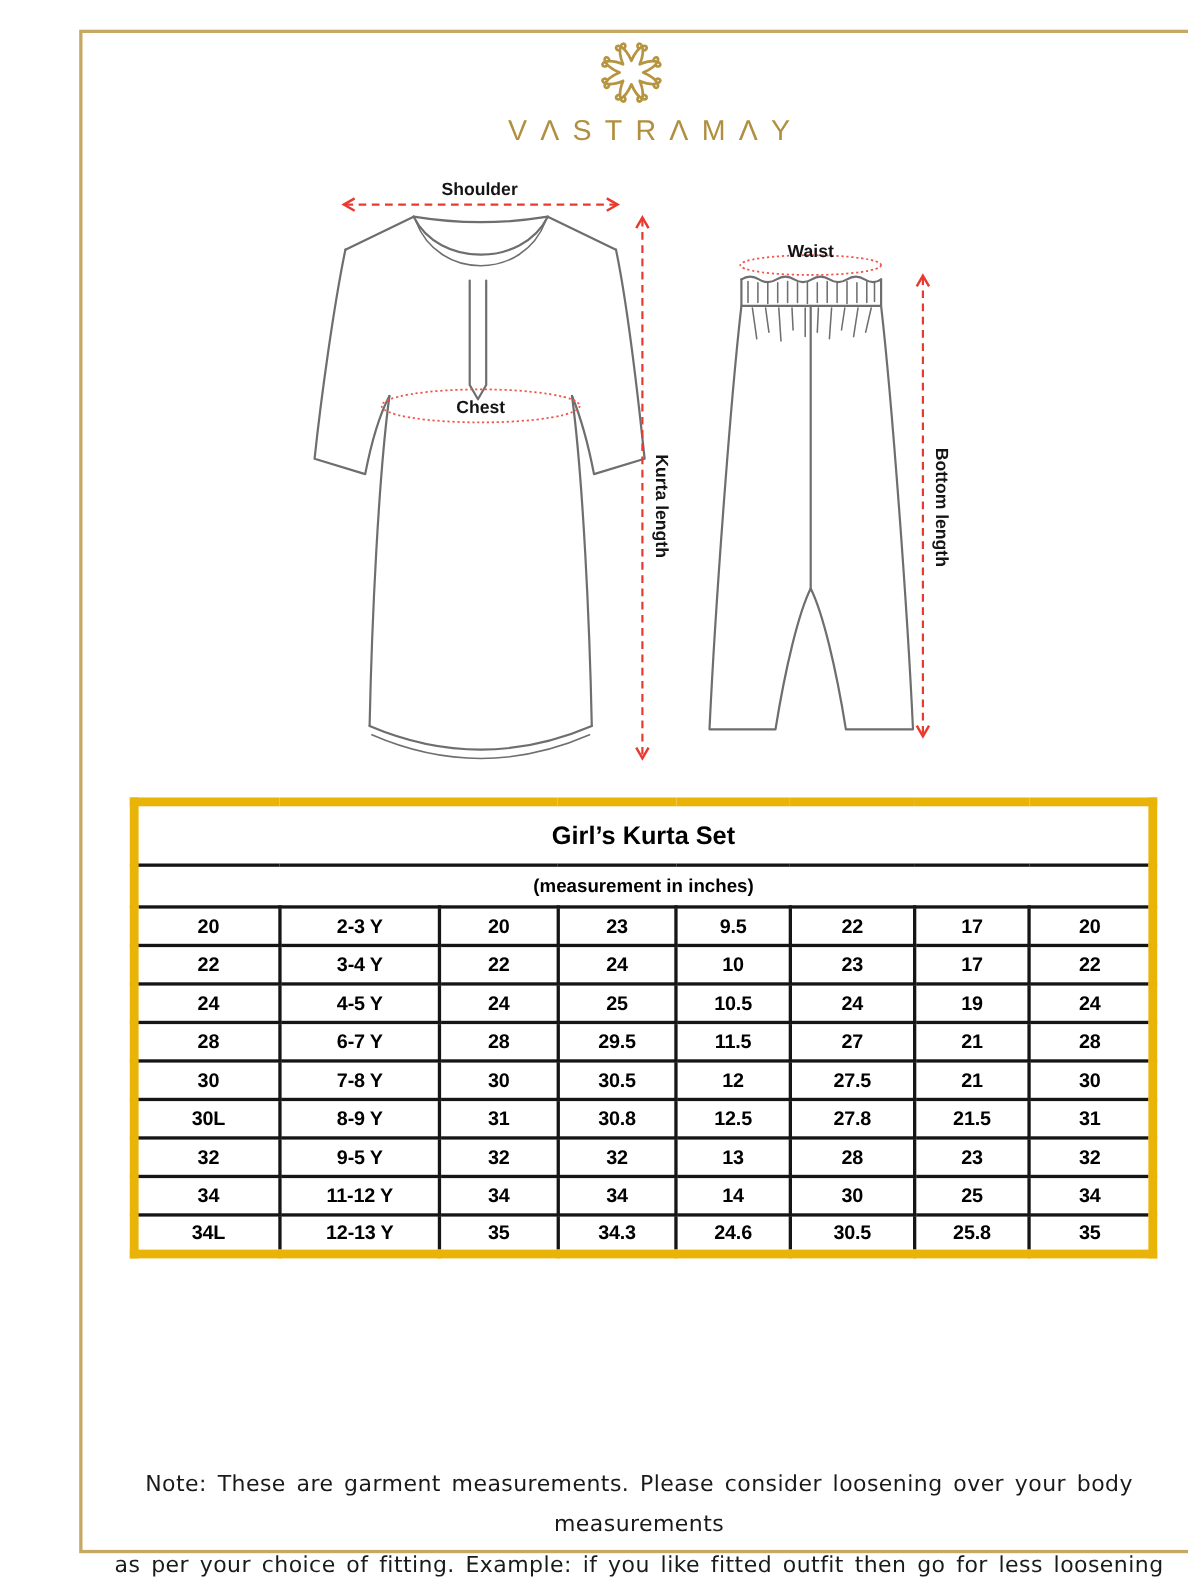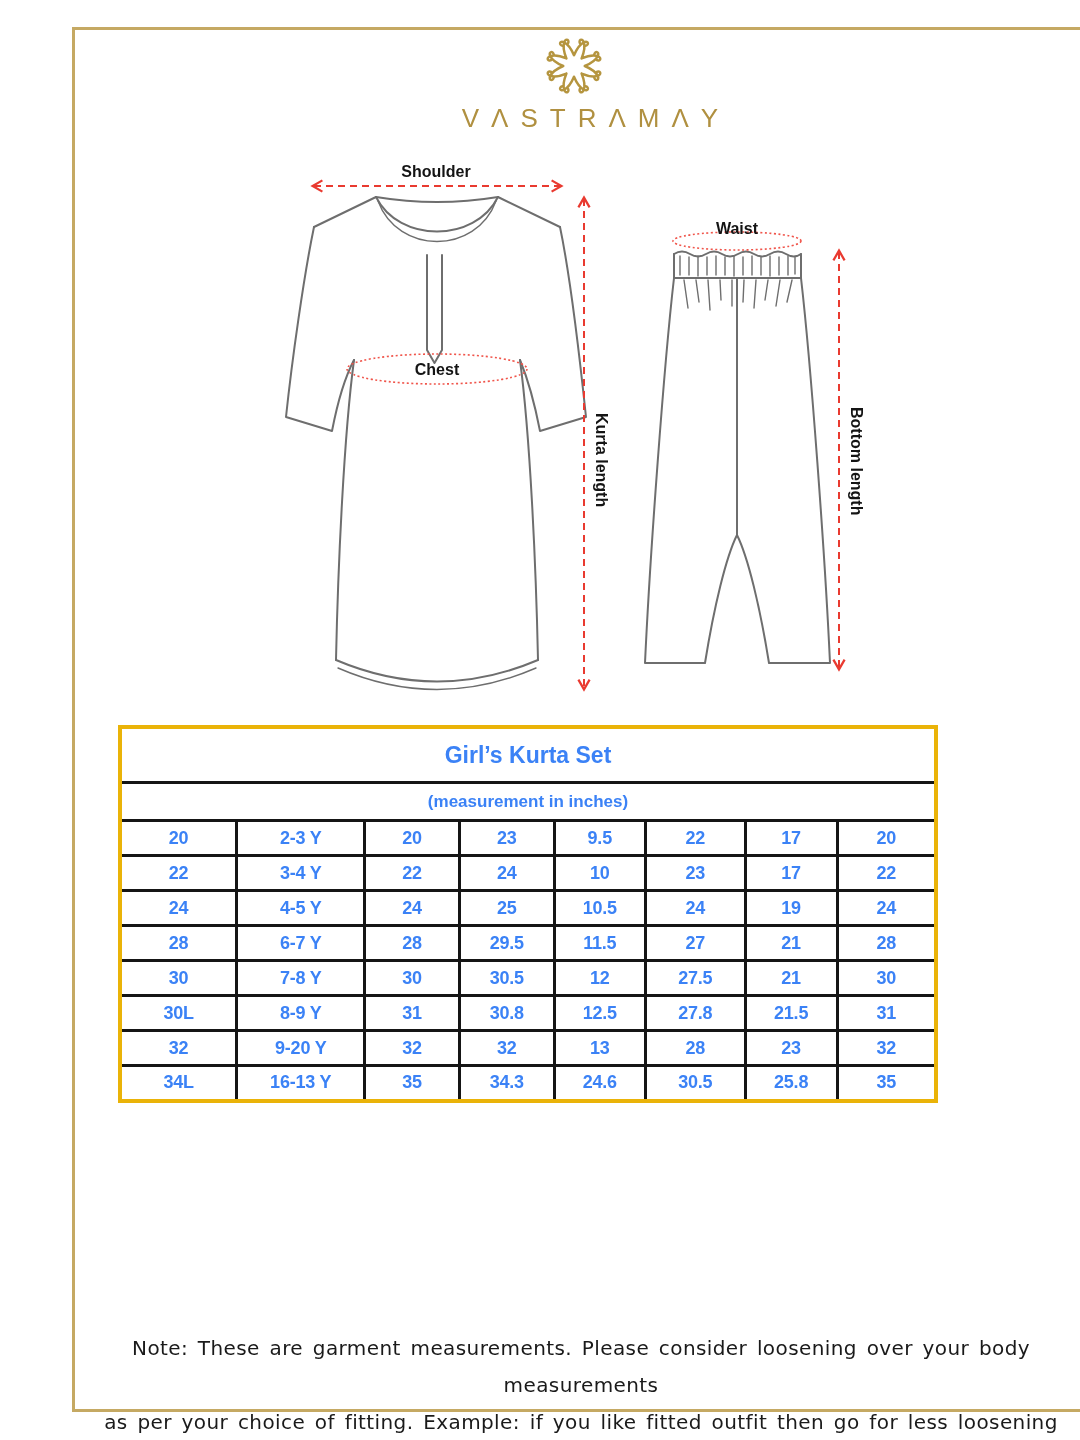--- a/index.html
+++ b/index.html
@@ -15,23 +15,23 @@
 
   
   .diagram{position:absolute;left:230px;top:155px;width:650px;height:565px;}
   .garment{stroke:#6e6e6e;stroke-width:2;fill:none;stroke-linecap:round;stroke-linejoin:round;}
   .garment-thin{stroke:#6e6e6e;stroke-width:1.4;fill:none;stroke-linecap:round;}
   .red-dash{stroke:#e93a30;stroke-width:2;fill:none;stroke-dasharray:7 5;}
   .red-ellipse{stroke:#f0544a;stroke-width:1.6;fill:none;stroke-dasharray:2 2.5;}
   .dlabel{font-family:"Liberation Sans",sans-serif;font-size:16px;font-weight:bold;fill:#141414;}
 
   
-  table.size-chart{position:absolute;left:74px;top:725px;width:820px;
-        border-collapse:collapse;table-layout:fixed;border:4px solid #eab308;
-        font-family:"Liberation Sans",sans-serif;color:#3b82f6;}
+  table.size-chart{position:absolute;left:74px;top:725px;width:934px;
+        border-collapse:collapse;table-layout:fixed;border:8px solid #eab308;
+        font-family:"Liberation Sans",sans-serif;color:#000000;}
   table.size-chart td,table.size-chart th{border:3px solid #151515;text-align:center;
         vertical-align:middle;padding:0 2px;}
   .t-title{height:52px;font-size:23px;font-weight:bold;}
   .t-sub{height:35px;font-size:17px;font-weight:700;}
   tr.hdr{height:84px;}
   tr.hdr th{font-size:18px;font-weight:bold;line-height:1.2;white-space:pre-line;letter-spacing:-0.2px;}
   tbody.szb tr{height:35px;}
   tbody.szb td{font-size:18px;font-weight:bold;letter-spacing:-0.2px;}
   col.c0{width:14.3%}col.c1{width:15.7%}col.c2{width:11.6%}col.c3{width:11.6%}
   col.c4{width:11.2%}col.c5{width:12.2%}col.c6{width:11.3%}col.c7{width:12.1%}
@@ -183,31 +183,41 @@
           <td>8-9 Y</td>
           <td>31</td>
           <td>30.8</td>
           <td>12.5</td>
           <td>27.8</td>
           <td>21.5</td>
           <td>31</td>
         </tr>
         <tr>
           <td>32</td>
-          <td>9-20 Y</td>
+          <td>9-5 Y</td>
           <td>32</td>
           <td>32</td>
           <td>13</td>
           <td>28</td>
           <td>23</td>
           <td>32</td>
         </tr>
         <tr>
+          <td>34</td>
+          <td>11-12 Y</td>
+          <td>34</td>
+          <td>34</td>
+          <td>14</td>
+          <td>30</td>
+          <td>25</td>
+          <td>34</td>
+        </tr>
+        <tr>
           <td>34L</td>
-          <td>16-13 Y</td>
+          <td>12-13 Y</td>
           <td>35</td>
           <td>34.3</td>
           <td>24.6</td>
           <td>30.5</td>
           <td>25.8</td>
           <td>35</td>
         </tr>
       </tbody>
   </table>
 

